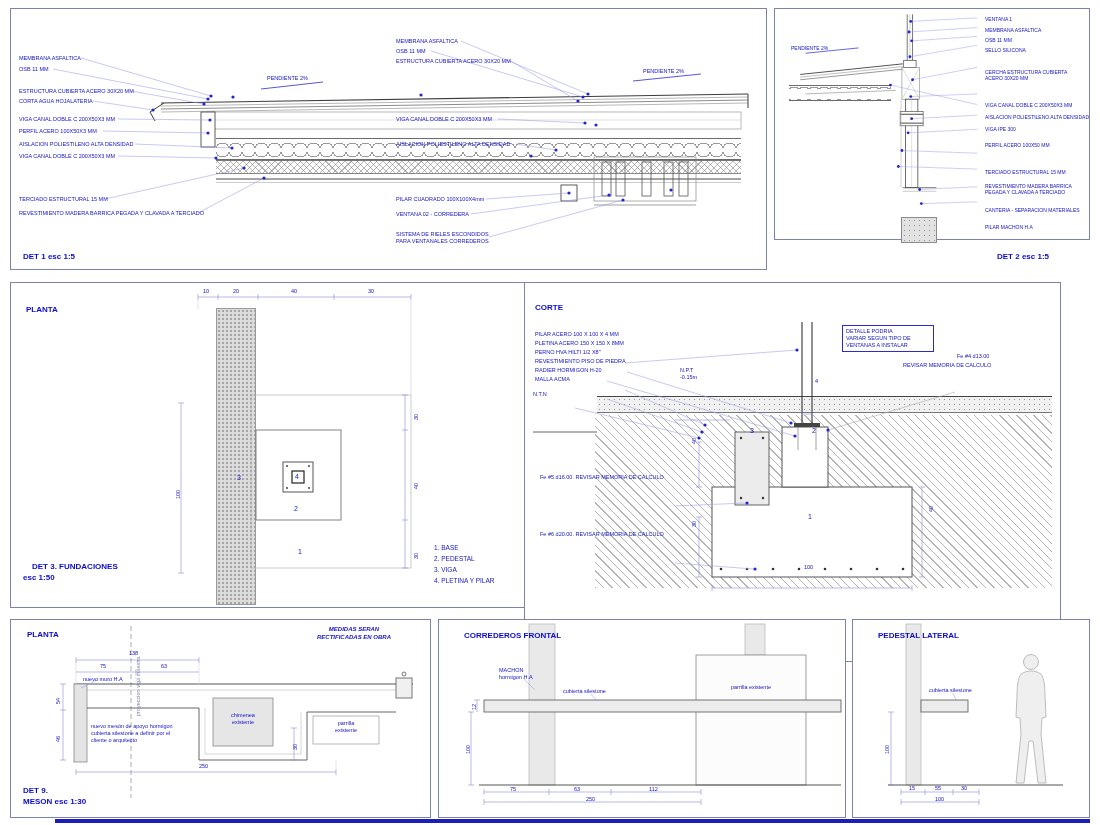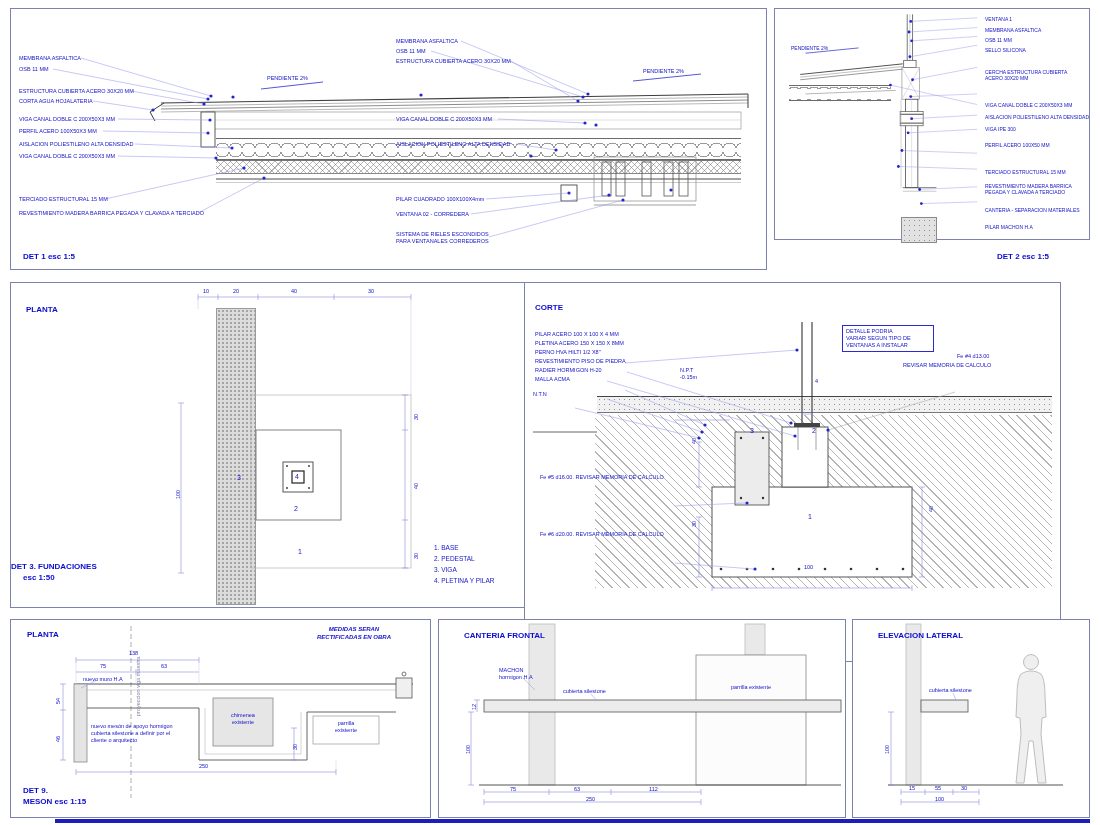--- a/index.html
+++ b/index.html
@@ -253,21 +253,21 @@
   <div class="dim rot" style="left:402px;top:206px">40</div>
   <div class="dim rot" style="left:402px;top:276px">30</div>
   <div class="num" style="left:226px;top:191px">3</div>
   <div class="num" style="left:284px;top:190px">4</div>
   <div class="num" style="left:283px;top:222px">2</div>
   <div class="num" style="left:287px;top:265px">1</div>
   <div class="lbl nw" style="left:423px;top:261px;font-size:6.5px">1. BASE</div>
   <div class="lbl nw" style="left:423px;top:272px;font-size:6.5px">2. PEDESTAL</div>
   <div class="lbl nw" style="left:423px;top:283px;font-size:6.5px">3. VIGA</div>
   <div class="lbl nw" style="left:423px;top:294px;font-size:6.5px">4. PLETINA Y PILAR</div>
-  <div class="ttl" style="left:0;top:279px">DET 3. FUNDACIONES</div>
+  <div class="ttl" style="left:21px;top:279px">DET 3. FUNDACIONES</div>
   <div class="ttl" style="left:12px;top:290px">esc 1:50</div>
 </div>
 
 <div class="panel" style="left:524px;top:282px;width:537px;height:380px">
   <div class="dhatch" style="left:70px;top:132px;width:457px;height:173px"></div>
   <div class="stipple" style="left:72px;top:113px;width:455px;height:17px;background-color:#f1f1f1;border-top:1.2px solid #444;border-bottom:1px solid #777"></div>
   <svg class="draw" viewBox="0 0 535 324">
     <g>
       <rect x="187" y="177" width="200" height="90" fill="#fff" stroke="#555" stroke-width="1"></rect>
       <rect x="257" y="117" width="46" height="60" fill="#fff" stroke="#555" stroke-width="1"></rect>
@@ -414,21 +414,21 @@
   <div class="dim rot" style="left:44px;top:122px">46</div>
   <div class="lbl nw" style="left:72px;top:56px">nuevo muro H.A</div>
   <div class="lbl" style="left:80px;top:103px;width:115px">nuevo mesón de apoyo hormigon
 cubierta silestone a definir por el
 cliente o arquitecto</div>
   <div class="lbl ctr" style="left:202px;top:92px;width:60px">chimenea
 existente</div>
   <div class="lbl ctr" style="left:304px;top:100px;width:62px">parrilla
 existente</div>
   <div class="ttl" style="left:12px;top:166px">DET 9.</div>
-  <div class="ttl" style="left:12px;top:177px">MESON esc 1:15</div>
+  <div class="ttl" style="left:12px;top:177px">MESON esc 1:30</div>
 </div>
 
 <div class="panel" style="left:438px;top:619px;width:408px;height:199px">
   <svg class="draw" viewBox="0 0 406 197">
     <g>
       <rect x="90" y="4" width="26" height="161" fill="#e9e9e9" stroke="#bbb" stroke-width="0.8"></rect>
       <rect x="306" y="4" width="20" height="31" fill="#e9e9e9" stroke="#bbb" stroke-width="0.8"></rect>
       <rect x="257" y="35" width="110" height="130" fill="#fcfcfc" stroke="#888" stroke-width="0.8"></rect>
       <rect x="45" y="80" width="357" height="12" fill="#ececec" stroke="#666" stroke-width="0.9"></rect>
       <line x1="40" y1="165" x2="402" y2="165" stroke="#555" stroke-width="1.1"></line>
@@ -446,21 +446,21 @@
         <line x1="29" y1="92" x2="35" y2="92"></line>
         <line x1="29" y1="165" x2="35" y2="165"></line>
       <line x1="38" y1="80" x2="38" y2="92"></line>
         <line x1="35" y1="80" x2="41" y2="80"></line>
     </g>
     <g stroke="#9b9bea" stroke-width="0.55" fill="none">
       <line x1="84" y1="58" x2="96" y2="70"></line>
       <line x1="152" y1="74" x2="158" y2="81"></line>
     </g>
   </svg>
-  <div class="ttl" style="left:25px;top:11px">CANTERIA FRONTAL</div>
+  <div class="ttl" style="left:25px;top:11px">CORREDEROS FRONTAL</div>
   <div class="lbl" style="left:60px;top:47px">MACHON
 hormigon H.A</div>
   <div class="lbl nw" style="left:124px;top:68px">cubierta silestone</div>
   <div class="lbl ctr nw" style="left:272px;top:64px;width:80px">parrilla existente</div>
   <div class="dim" style="left:71px;top:166px">75</div>
   <div class="dim" style="left:135px;top:166px">63</div>
   <div class="dim" style="left:210px;top:166px">112</div>
   <div class="dim" style="left:147px;top:176px">250</div>
   <div class="dim rot" style="left:26px;top:134px">100</div>
   <div class="dim rot" style="left:32px;top:90px">12</div>
@@ -485,21 +485,21 @@
         <line x1="126" y1="169" x2="126" y2="175"></line>
       <line x1="48" y1="182" x2="126" y2="182"></line>
         <line x1="48" y1="179" x2="48" y2="185"></line>
         <line x1="126" y1="179" x2="126" y2="185"></line>
       <line x1="38" y1="92" x2="38" y2="165"></line>
         <line x1="35" y1="92" x2="41" y2="92"></line>
         <line x1="35" y1="165" x2="41" y2="165"></line>
     </g>
     <line x1="100" y1="73" x2="103" y2="80" stroke="#9b9bea" stroke-width="0.55"></line>
   </svg>
-  <div class="ttl" style="left:25px;top:11px">ELEVACION LATERAL</div>
+  <div class="ttl" style="left:25px;top:11px">PEDESTAL LATERAL</div>
   <div class="lbl nw" style="left:76px;top:67px">cubierta silestone</div>
   <div class="dim" style="left:56px;top:165px">15</div>
   <div class="dim" style="left:82px;top:165px">55</div>
   <div class="dim" style="left:108px;top:165px">30</div>
   <div class="dim" style="left:82px;top:176px">100</div>
   <div class="dim rot" style="left:31px;top:134px">100</div>
 </div>
 
 <div class="edgebar" style="left:55px;top:819px;width:1035px;height:4px"></div>
 

